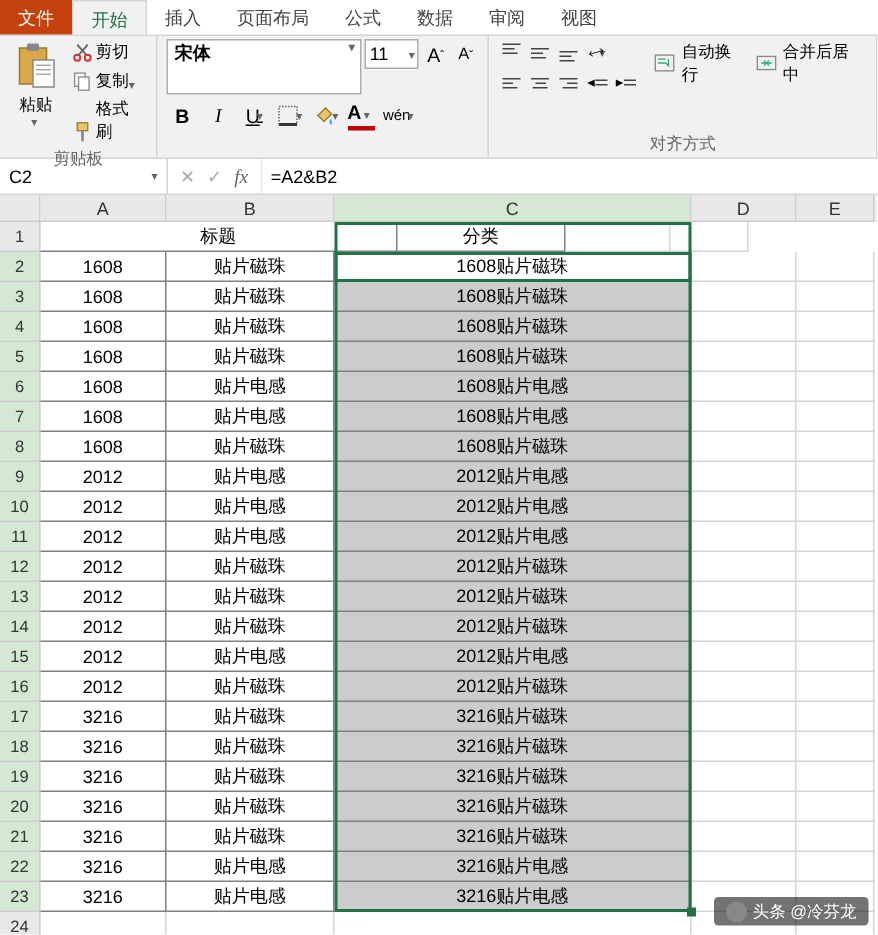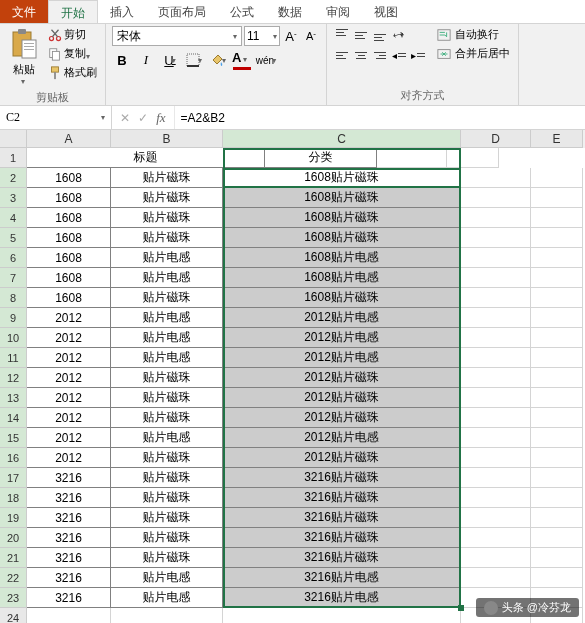--- a/index.html
+++ b/index.html
@@ -20,43 +20,43 @@
 
 .paste-big { display: flex; flex-direction: column; align-items: center; width: 36px; padding: 2px; }
 .paste-icon { width: 28px; height: 32px; margin-bottom: 2px; }
 .paste-label { font-size: 11px; }
 .clip-col { display: flex; flex-direction: column; gap: 2px; margin-left: 4px; }
 .clip-btn { display: flex; align-items: flex-end; gap: 2px; font-size: 11px; padding: 1px 2px; }
 .small-icon { width: 14px; height: 14px; flex-shrink: 0; }
 
 
 .font-top { display: flex; gap: 2px; margin-bottom: 4px; }
-.font-name { width: 130px; height: 20px; border: 1px solid #ababab; background: #fff; font-size: 12px; padding: 0 4px; display: flex; align-items: center; justify-content: space-between; }
+.font-name { width: 130px; height: 37px; border: 1px solid #ababab; background: #fff; font-size: 12px; padding: 0 4px; display: flex; align-items: flex-start; justify-content: space-between; font-weight: bold; }
 .font-size { width: 36px; height: 20px; border: 1px solid #ababab; background: #fff; font-size: 12px; padding: 0 2px; display: flex; align-items: center; justify-content: space-between; }
 .aa-btn { width: 18px; height: 20px; display: flex; align-items: center; justify-content: center; font-size: 12px; }
 .font-bottom { display: flex; gap: 4px; align-items: center; }
 .fb-btn { width: 20px; height: 20px; display: flex; align-items: center; justify-content: center; font-size: 13px; }
 .dd { font-size: 8px; color: #666; margin-left: -2px; }
 .color-a { position: relative; display: inline-block; }
 .color-bar { position: absolute; bottom: 0; left: 1px; right: 1px; height: 3px; }
 .wen { font-family: Liberation Sans, sans-serif; }
 
 
 .align-rows { display: flex; flex-direction: column; gap: 2px; }
 .align-row { display: flex; gap: 1px; }
 .align-btn { width: 18px; height: 18px; display: flex; align-items: center; justify-content: center; }
 .align-lines { display: flex; flex-direction: column; gap: 2px; }
 .al-line { height: 1px; background: #444; }
 .indent-icon { display: flex; align-items: center; gap: 1px; font-size: 10px; }
-.wrap-col { display: flex; flex-direction: column; gap: 2px; margin-left: 8px; }
+.wrap-col { display: flex; flex-direction: row; gap: 2px; margin-left: 8px; }
 .wrap-btn { display: flex; align-items: center; gap: 4px; font-size: 11px; padding: 1px 2px; }
 
 
 .fx-row { display: flex; height: 24px; border-bottom: 1px solid #d4d4d4; align-items: center; background: #fff; }
-.name-box { width: 112px; height: 100%; border-right: 1px solid #d4d4d4; display: flex; align-items: center; padding: 0 6px; justify-content: space-between; font-size: 12px; font-family: Liberation Serif, serif; }
+.name-box { width: 112px; height: 100%; border-right: 1px solid #d4d4d4; display: flex; align-items: center; padding: 0 6px; justify-content: space-between; font-size: 12px; }
 .fx-icons { display: flex; align-items: center; height: 100%; padding: 0 8px; gap: 8px; border-right: 1px solid #e8e8e8; }
 .fx-label { font-style: italic; font-family: "Times New Roman", serif; font-size: 13px; color: #666; }
 .formula-input { flex: 1; padding: 0 6px; font-size: 12px; }
 
 
 .grid { position: relative; font-size: 12px; }
 .col-headers { display: flex; height: 18px; background: #f0f0f0; }
 .corner { width: 27px; border-right: 1px solid #ccc; border-bottom: 1px solid #ccc; background: #e8e8e8; }
 .col-h { border-right: 1px solid #ccc; border-bottom: 1px solid #ccc; display: flex; align-items: center; justify-content: center; color: #333; background: #e8e8e8; }
 .col-h.sel { background: #d4e8d4; }

